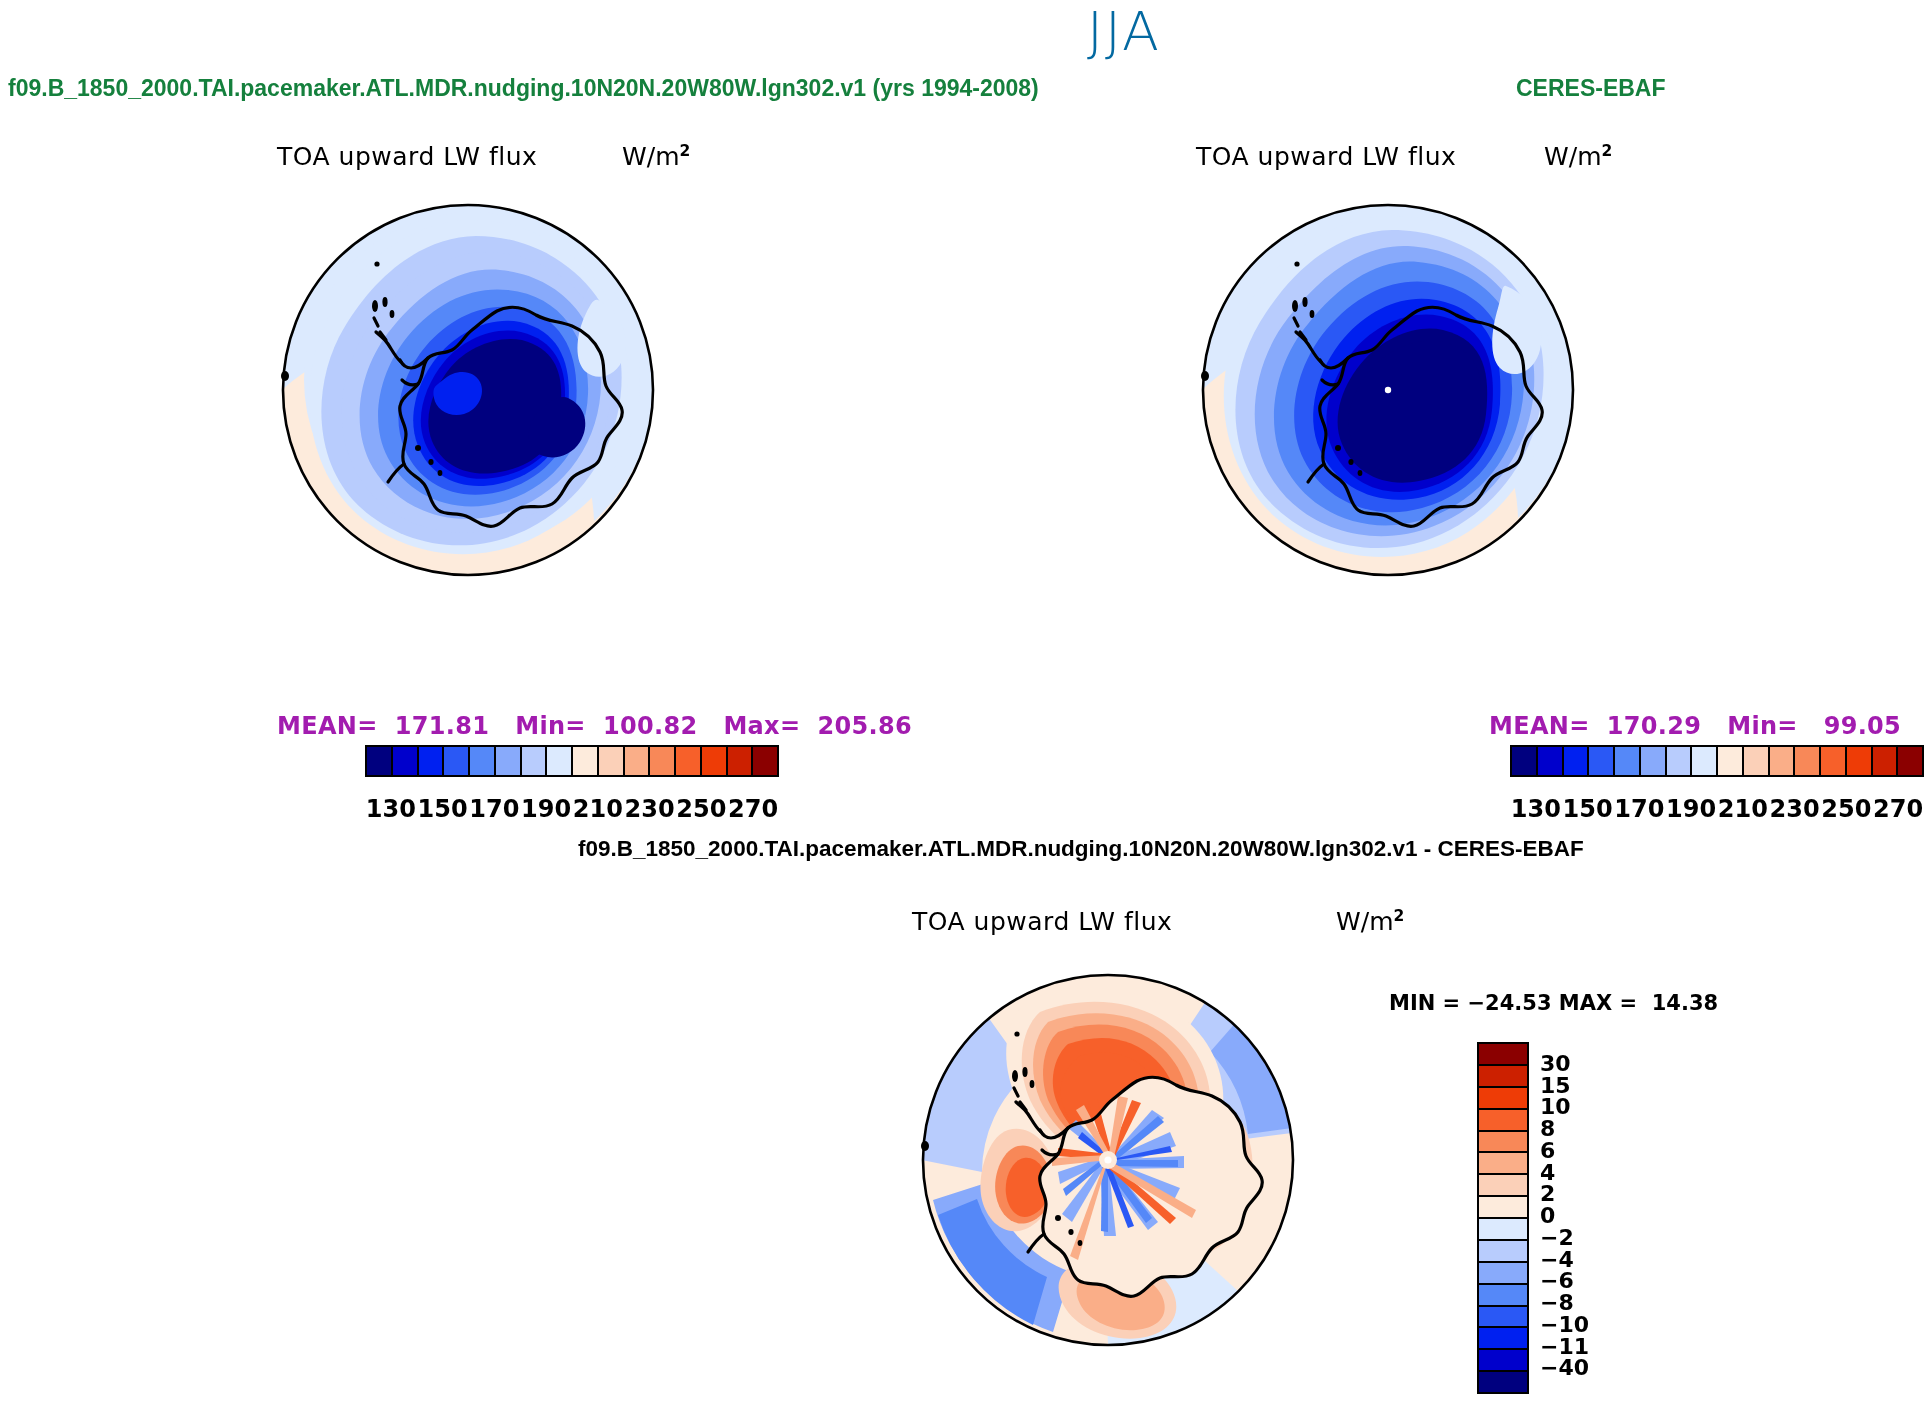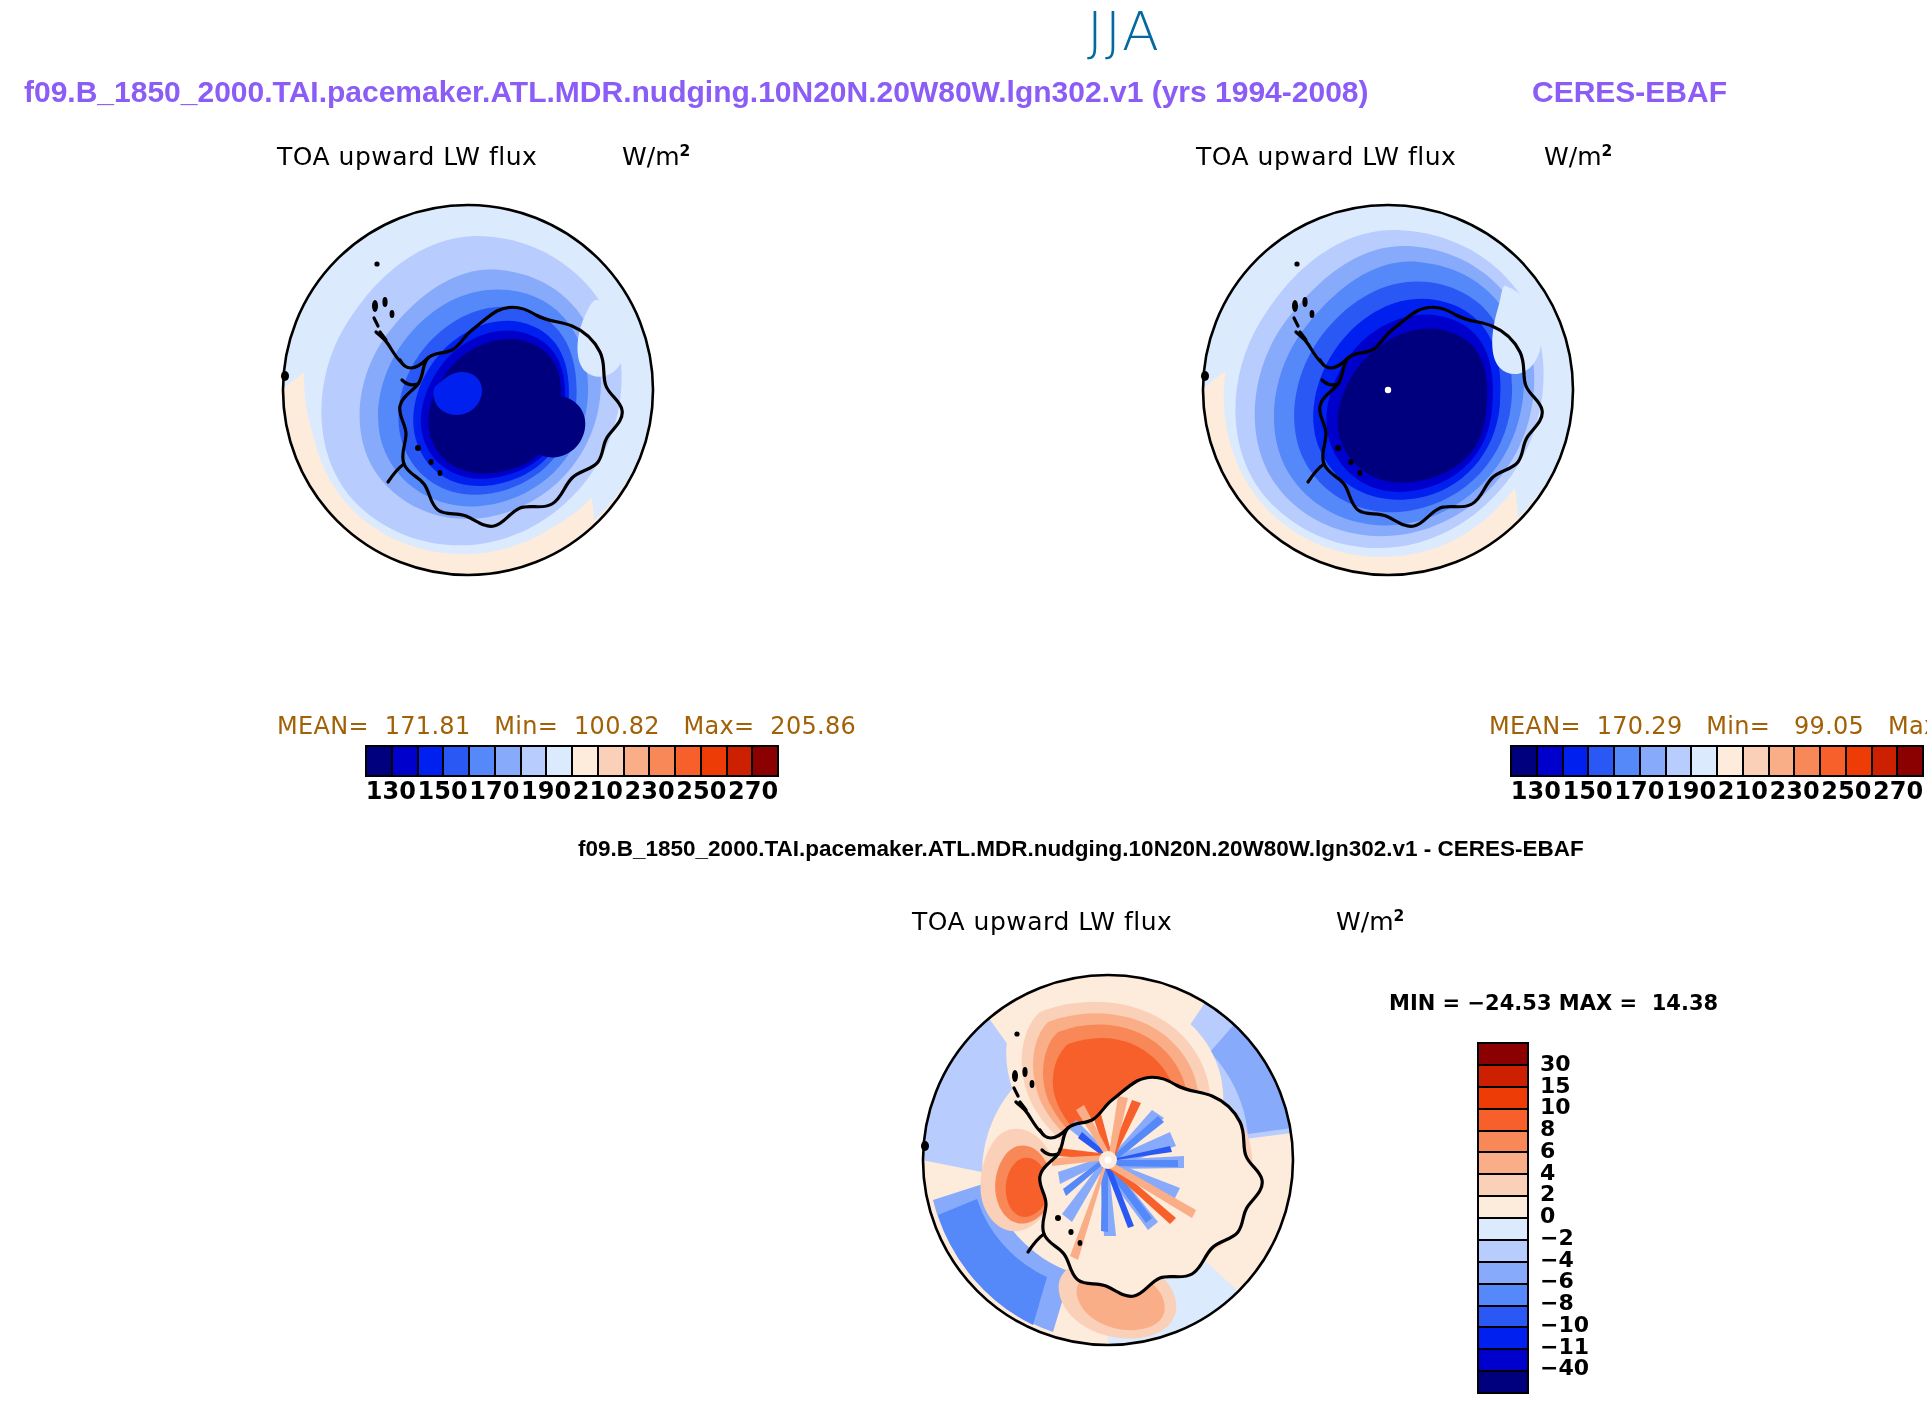--- a/index.html
+++ b/index.html
@@ -21,24 +21,23 @@
     font-family: "DejaVu Sans", sans-serif;
     font-size: 54px;
     font-weight: 300;
     letter-spacing: 2px;
     color: #0369a1;
     white-space: nowrap;
   }
   .panel-title {
     font-family: "Liberation Sans", sans-serif;
     font-weight: bold;
-    font-size: 30px;
-    color: #8b5cf6;
-    white-space: nowrap;
-    margin-left: 16px;
+    font-size: 23px;
+    color: #15803d;
+    white-space: nowrap;
   }
   .diff-title {
     font-family: "Liberation Sans", sans-serif;
     font-weight: bold;
     font-size: 22.5px;
     color: #000;
     white-space: nowrap;
   }
   .var-label {
     font-family: "DejaVu Sans", sans-serif;
@@ -53,39 +52,40 @@
     font-size: 25px;
     font-weight: 400;
     color: #000;
     white-space: nowrap;
     margin-left: 38px;
   }
   .unit-label sup { font-size: 0.62em; font-weight:bold; vertical-align: super; }
   .stats-label {
     font-family: "DejaVu Sans", sans-serif;
     font-size: 24px;
-    font-weight: 400;
-    color: #a16207;
+    font-weight: 700;
+    color: #a21caf;
     white-space: pre;
     letter-spacing: 0.3px;
   }
   .minmax-label {
     font-family: "DejaVu Sans", sans-serif;
     font-size: 21px;
     font-weight: bold;
     color: #000;
     white-space: pre;
   }
   .cbar-tick {
     font-family: "DejaVu Sans", sans-serif;
     font-size: 24px;
     font-weight: bold;
     color: #000;
     text-align: center;
     white-space: nowrap;
+    margin-top: 18px;
   }
   .vcbar-tick {
     font-family: "DejaVu Sans", sans-serif;
     font-size: 22px;
     font-weight: bold;
     color: #000;
     white-space: nowrap;
     line-height: 1;
   }
 

